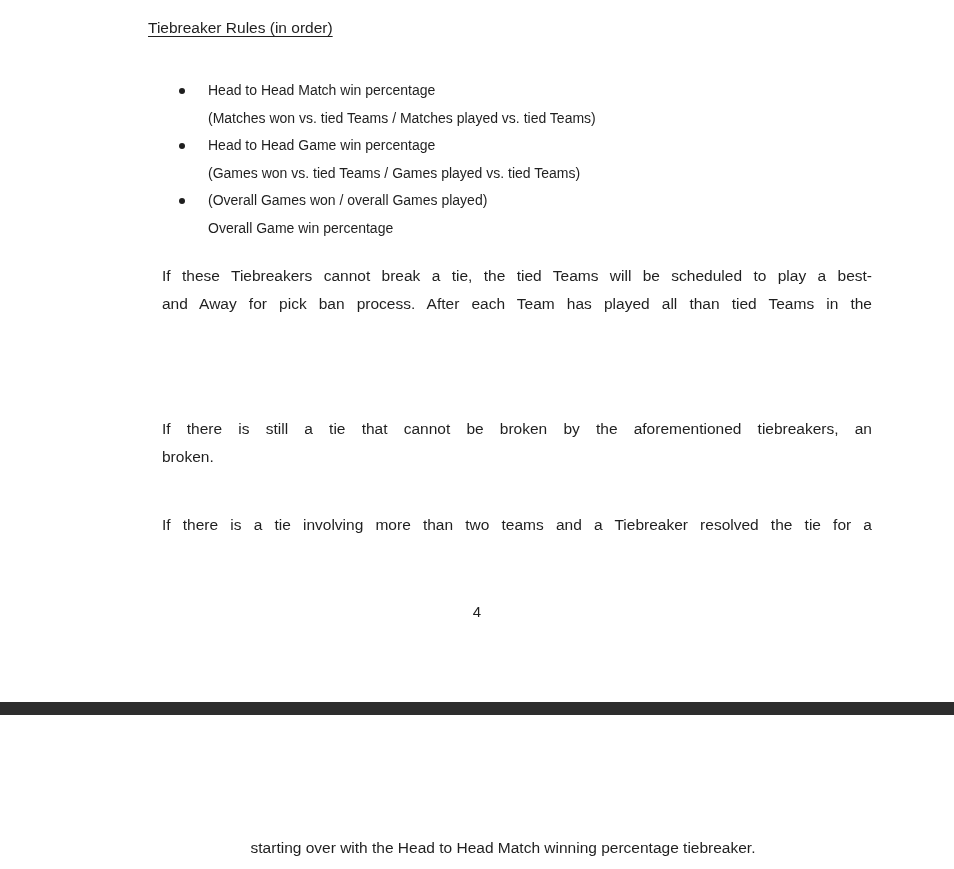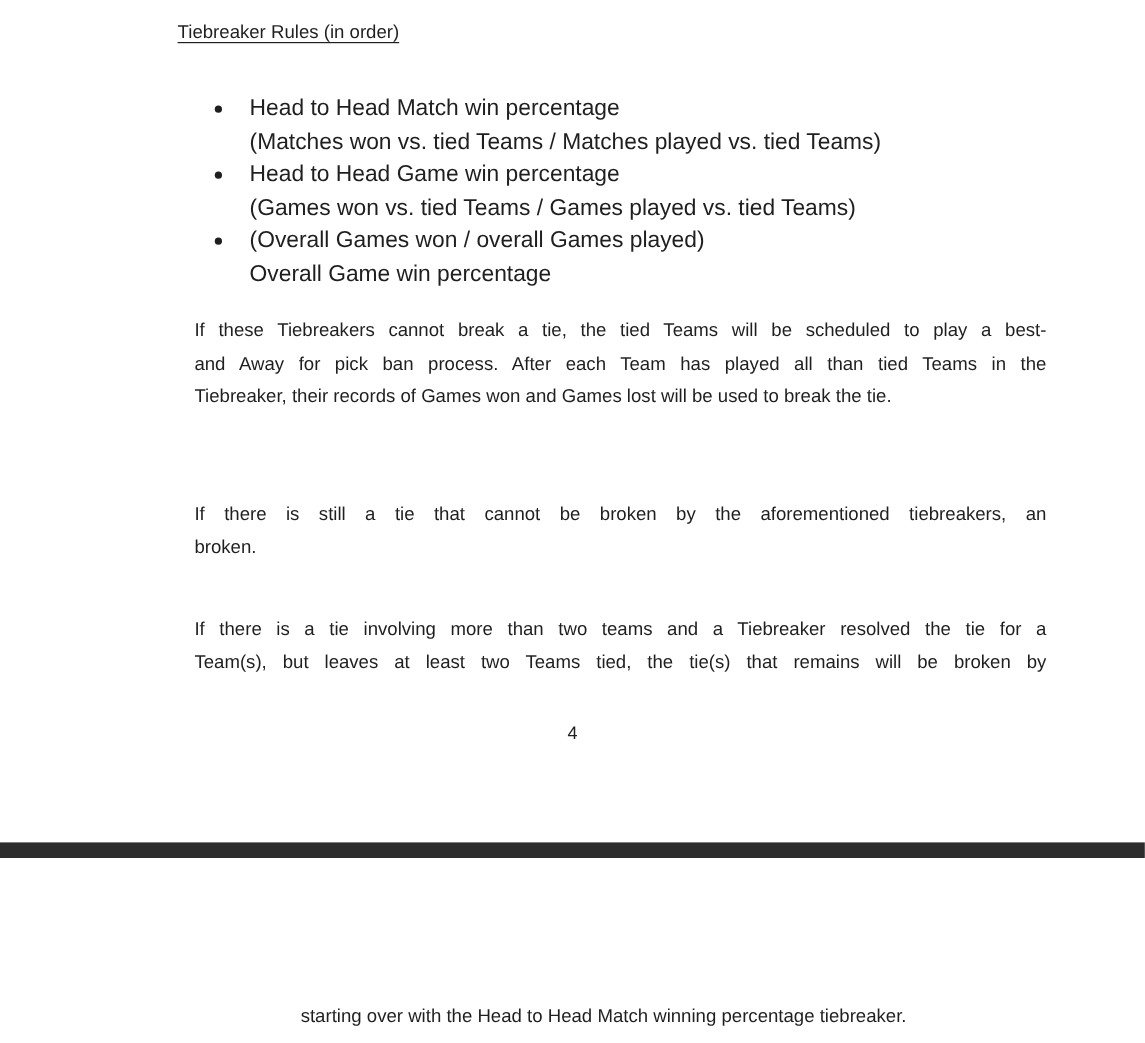--- a/index.html
+++ b/index.html
@@ -38,21 +38,21 @@
   .heading {
     top: 16px;
     font-size: 15.5px;
     line-height: 24px;
     font-weight: 400;
     text-decoration: underline;
     text-underline-offset: 3px;
   }
   .bullet-list {
     top: 77px;
-    font-size: 19px;
+    font-size: 14px;
     line-height: 27.5px;
   }
   .bullet-item {
     position: relative;
     padding-left: 60px;
   }
   .bullet-dot {
     position: absolute;
     left: 31px;
     top: 11px;
@@ -111,31 +111,29 @@
     <div class="bullet-item">
       <span class="bullet-dot"></span>
       <span class="line">(Overall Games won / overall Games played)</span>
       <span class="line">Overall Game win percentage</span>
     </div>
   </div>
 
   <div class="content para para-1">
     <span class="jl">If these Tiebreakers cannot break a tie, the tied Teams will be scheduled to play a best-</span>
     <span class="jl">and Away for pick ban process. After each Team has played all than tied Teams in the</span>
-    <span class="line">Tiebreaker, their records of Games won and Games lost will be used to break the tie.</span>
   </div>
 
   <div class="content para para-2">
     <span class="jl">If there is still a tie that cannot be broken by the aforementioned tiebreakers, an</span>
     <span class="line">broken.</span>
   </div>
 
   <div class="content para para-3">
     <span class="jl">If there is a tie involving more than two teams and a Tiebreaker resolved the tie for a</span>
-    <span class="jl">Team(s), but leaves at least two Teams tied, the tie(s) that remains will be broken by</span>
   </div>
 
   <div class="page-number">4</div>
 </div>
 
 <div class="separator" style="background: rgb(45, 45, 45);"></div>
 
 <div class="page page-5">
   <div class="content next-page-line">starting over with the Head to Head Match winning percentage tiebreaker.</div>
 </div>

